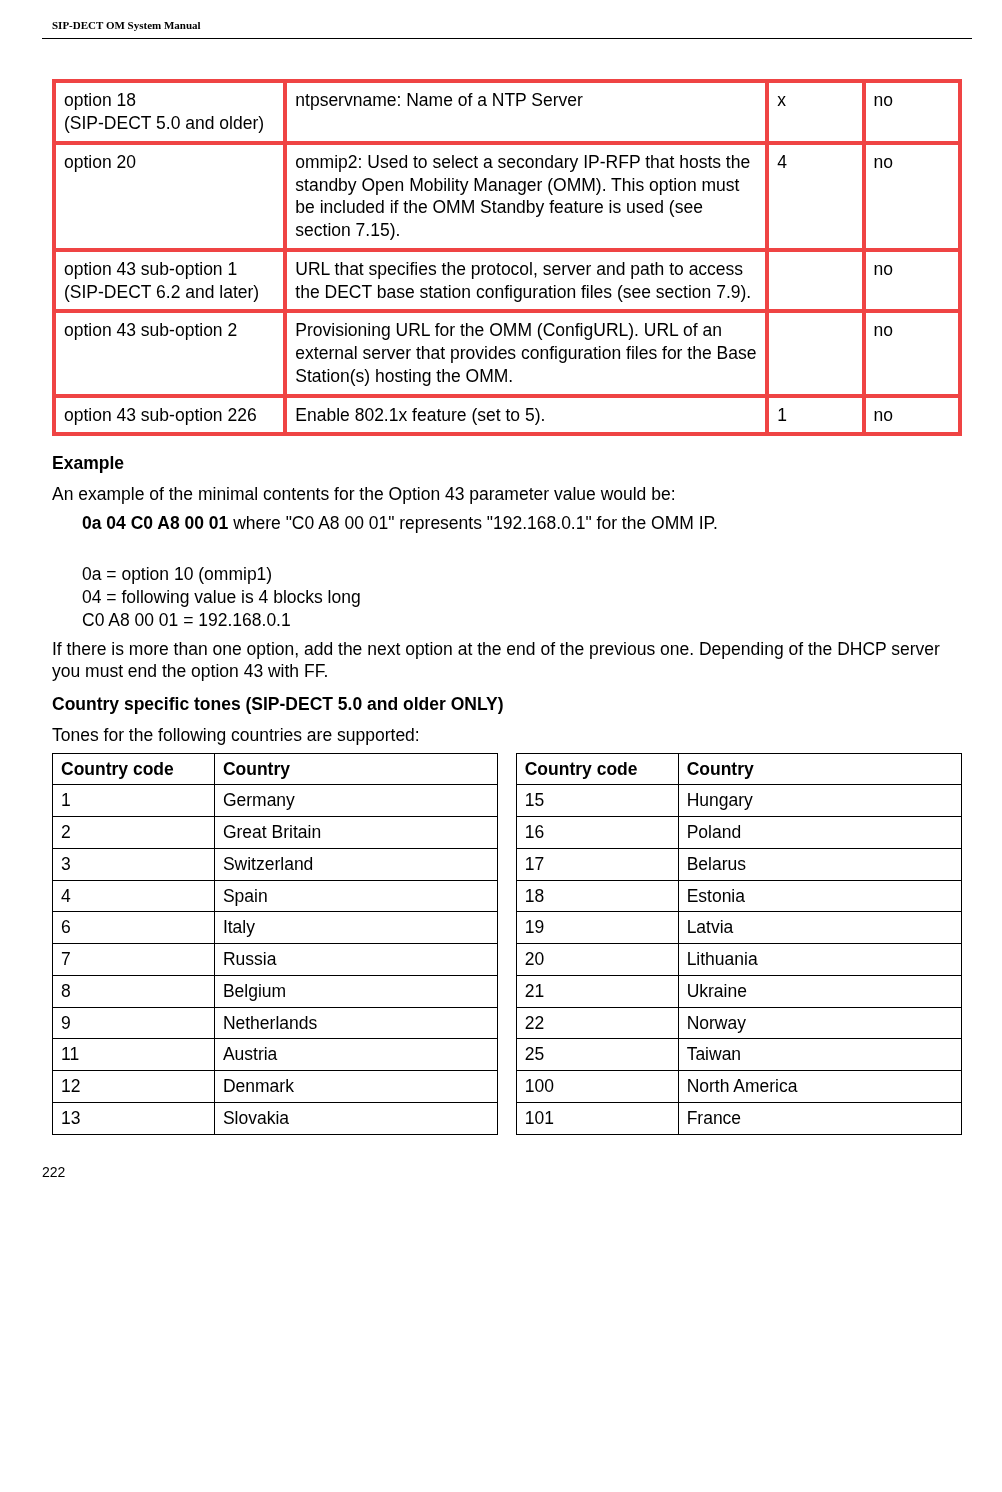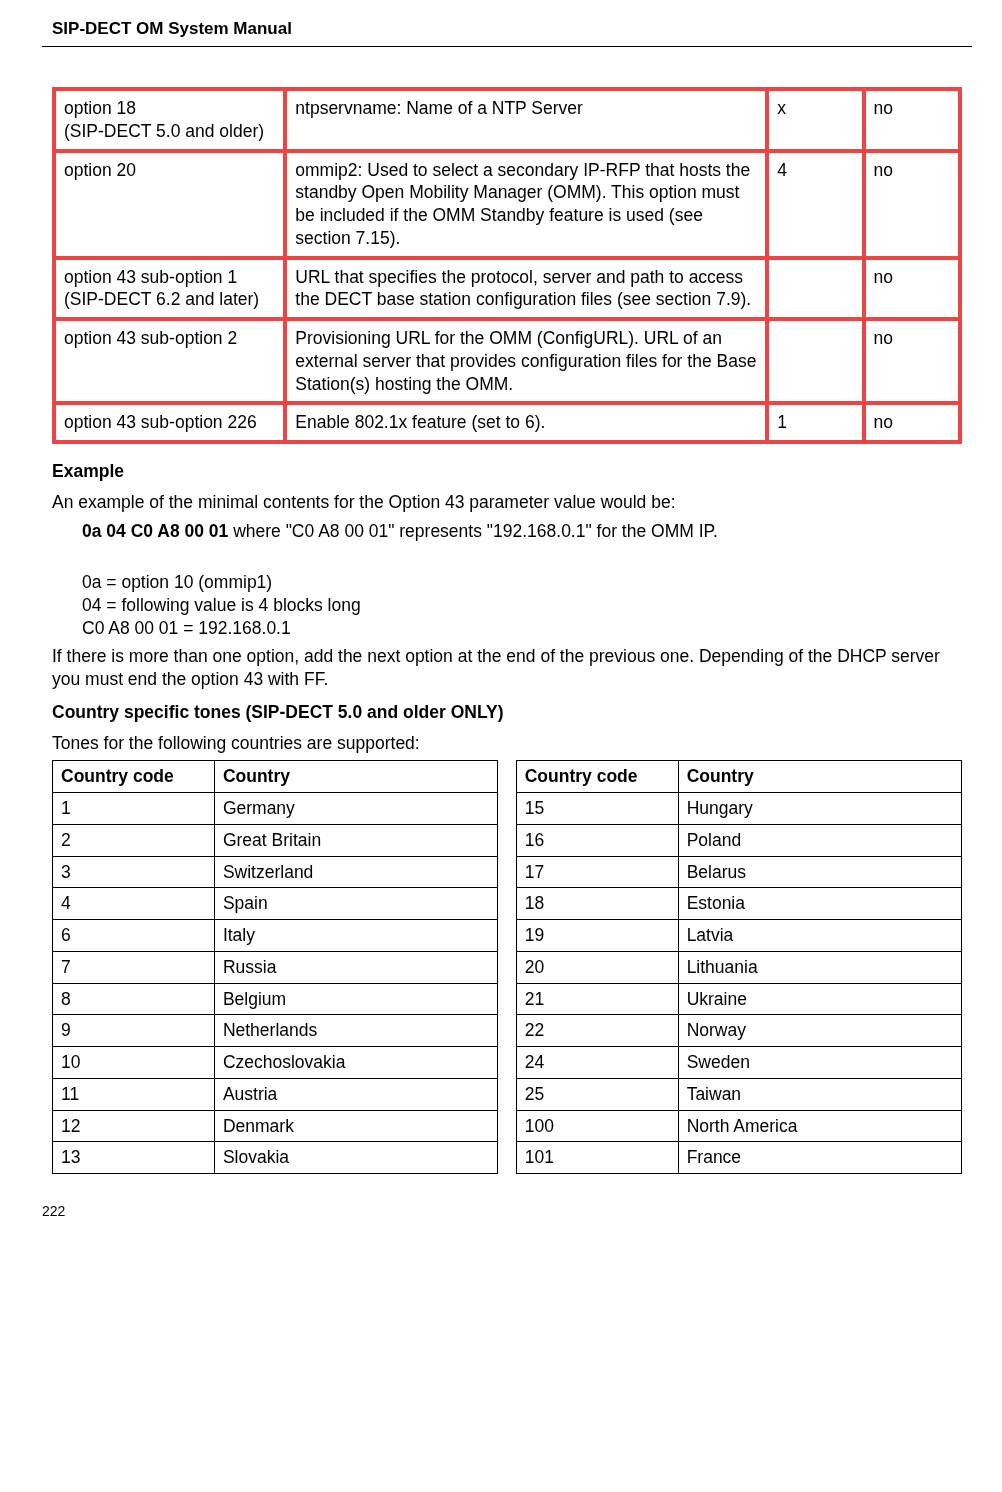--- a/index.html
+++ b/index.html
@@ -11,22 +11,23 @@
       font-family: Arial, Helvetica, sans-serif;
       font-size: 17.5px;
       color: #000;
       background: #fff;
       width: 1002px;
       padding: 18px 40px 20px 52px;
       line-height: 1.3;
     }
     .header-title {
       font-weight: bold;
-      font-size: 17px;
+      font-size: 11px;
       padding-bottom: 6px;
+      font-family: Liberation Serif, serif;
     }
     .header-line {
       border-top: 1.5px solid #000;
       margin-bottom: 40px;
       margin-left: -10px;
       margin-right: -10px;
     }
     table {
       border-collapse: collapse;
       width: 100%;
@@ -107,21 +108,21 @@
         <td class="col4">no</td>
       </tr>
       <tr>
         <td class="col1" style="white-space: pre-line;">option 43 sub-option 2</td>
         <td class="col2">Provisioning URL for the OMM (ConfigURL). URL of an external server that provides configuration files for the Base Station(s) hosting the OMM.</td>
         <td class="col3"></td>
         <td class="col4">no</td>
       </tr>
       <tr>
         <td class="col1" style="white-space: pre-line;">option 43 sub-option 226</td>
-        <td class="col2">Enable 802.1x feature (set to 6).</td>
+        <td class="col2">Enable 802.1x feature (set to 5).</td>
         <td class="col3">1</td>
         <td class="col4">no</td>
       </tr>
     </tbody>
 </table>
 
 <h3>Example</h3>
 <p>An example of the minimal contents for the Option 43 parameter value would be:</p>
 <div class="indent-block">
   <b>0a 04 C0 A8 00 01</b><span> where "C0 A8 00 01" represents "192.168.0.1" for the OMM IP.</span>
@@ -198,27 +199,20 @@
         <td class="cn">Ukraine</td>
       </tr>
       <tr>
         <td class="cc">9</td>
         <td class="cn">Netherlands</td>
         <td class="spacer"></td>
         <td class="cc">22</td>
         <td class="cn">Norway</td>
       </tr>
       <tr>
-        <td class="cc">10</td>
-        <td class="cn">Czechoslovakia</td>
-        <td class="spacer"></td>
-        <td class="cc">24</td>
-        <td class="cn">Sweden</td>
-      </tr>
-      <tr>
         <td class="cc">11</td>
         <td class="cn">Austria</td>
         <td class="spacer"></td>
         <td class="cc">25</td>
         <td class="cn">Taiwan</td>
       </tr>
       <tr>
         <td class="cc">12</td>
         <td class="cn">Denmark</td>
         <td class="spacer"></td>

